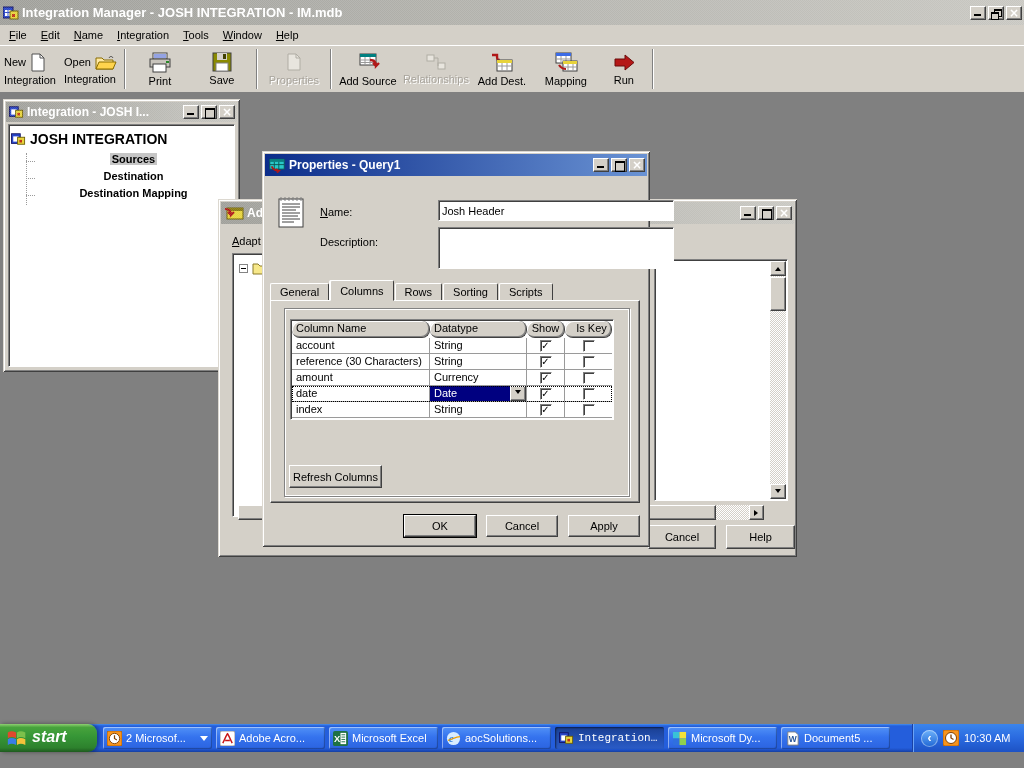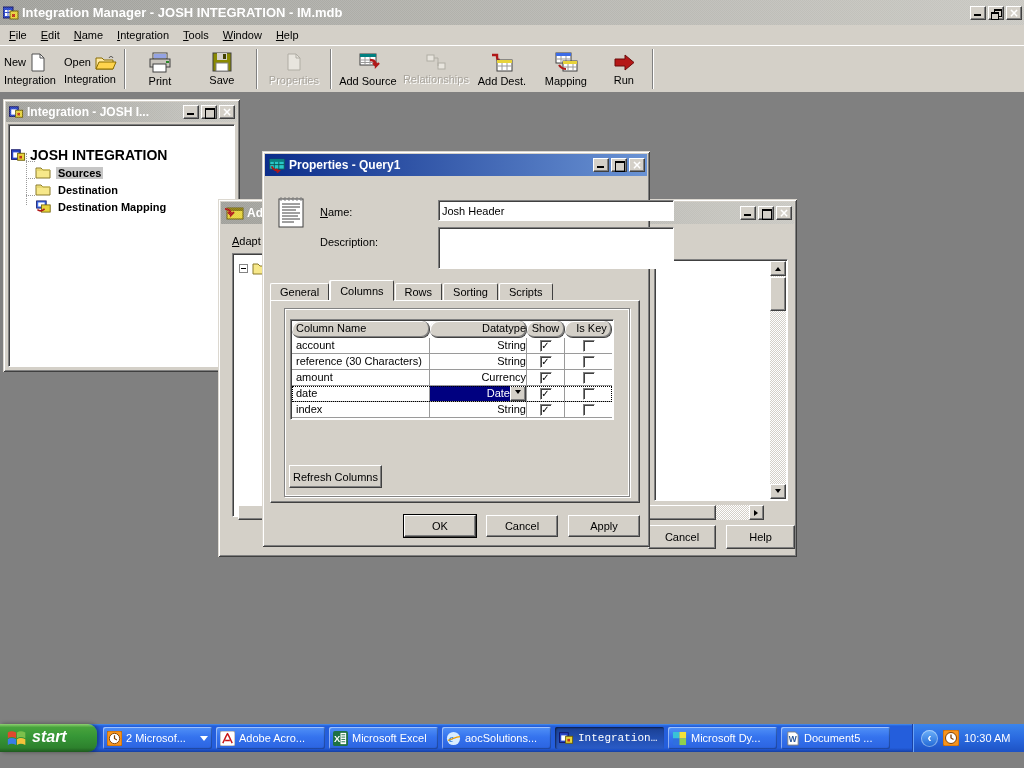--- a/index.html
+++ b/index.html
@@ -57,23 +57,23 @@
 
   
   #mdi { position:absolute; top:94px; left:0; width:1024px; height:646px; background:#808080; }
   .win { position:absolute; }
 
   
   #win-tree { left:3px; top:5px; width:237px; height:273px; z-index:1; }
   #win-tree .titlebar { left:3px; top:3px; width:231px; height:20px; font-size:12px; }
   #tree-body { position:absolute; left:5px; top:25px; width:227px; height:243px; background:#fff;
                border:1px solid; border-color:#808080 #fff #fff #808080; box-shadow:inset 1px 1px 0 #404040;
-               padding:20px 2px; }
+               padding:4px 2px; }
   .tree-root { display:flex; align-items:center; gap:4px; font-weight:bold; font-size:14px; height:19px; }
-  .tree-item { display:flex; align-items:center; gap:5px; font-weight:bold; height:17px; margin-left:24px; }
+  .tree-item { display:flex; align-items:center; gap:5px; font-weight:bold; height:17px; margin-left:24px;flex-direction:column; }
   .tree-item .lbl { padding:0 2px; }
   .tree-item.sel .lbl { background:#c6c6c6; }
   .tree-lines { position:absolute; left:17px; top:28px; width:1px; height:52px; border-left:1px dotted #9a9a9a; }
   .tree-stub { position:absolute; left:17px; width:9px; height:1px; border-top:1px dotted #9a9a9a; }
 
   
   #win-adapter { left:218px; top:105px; width:579px; height:358px; z-index:2; }
   #win-adapter .titlebar { left:3px; top:3px; width:573px; height:22px; font-size:12px; }
   #adapter-label { position:absolute; left:14px; top:36px; white-space:nowrap; }
   #adapter-tree { position:absolute; left:14px; top:54px; width:232px; height:264px; background:#fff;
@@ -123,21 +123,21 @@
               border:1px solid #828282; box-shadow:inset 0 0 0 1px #fff, 1px 1px 0 #fff; }
   
   #grid { position:absolute; left:19px; top:18px; width:324px; background:#fff;
           border:1px solid; border-color:#808080 #fff #fff #808080; box-shadow:inset 1px 1px 0 #404040; padding:1px; }
   .t-row { display:flex; height:16px; position:relative; }
   .t-row.head { height:17px; }
   .t-cell { border-right:1px solid #9a9a9a; border-bottom:1px solid #9a9a9a; background:#fff;
             padding:1px 0 0 4px; white-space:nowrap; overflow:hidden; }
   .head .t-cell { background:#d4d0c8; border-right:1px solid #404040; border-bottom:1px solid #404040;
                   box-shadow:inset 1px 1px 0 #fff, inset -1px -1px 0 #808080;border-radius:8px; }
-  .c1 { width:138px; } .c2 { width:97px;text-align:right; } .c3 { width:38px; } .c4 { width:47px; border-right:none; }
+  .c1 { width:138px; } .c2 { width:97px; } .c3 { width:38px; } .c4 { width:47px; border-right:none; }
   .cell-center { display:flex; align-items:center; justify-content:center; padding:0; }
   .checkbox { width:12px; height:12px; background:#fff; border:1px solid; border-color:#808080 #fff #fff #808080;
               box-shadow:inset 1px 1px 0 #404040; font-size:10px; line-height:10px; text-align:center;
               font-family:"DejaVu Sans",sans-serif; }
   .checkbox.checked::after { content:"✓"; font-weight:bold; }
   .t-row.selected::after { content:""; position:absolute; inset:0; border:1px dotted #000; pointer-events:none; }
   .combo { display:flex; height:100%; align-items:stretch; }
   .combo-text { flex:1; background:#000080; color:#fff; padding:1px 0 0 4px; }
   .combo-btn { width:16px; flex:none; }
   #refresh-btn { position:absolute; left:18px; top:164px; width:93px; height:23px; }

